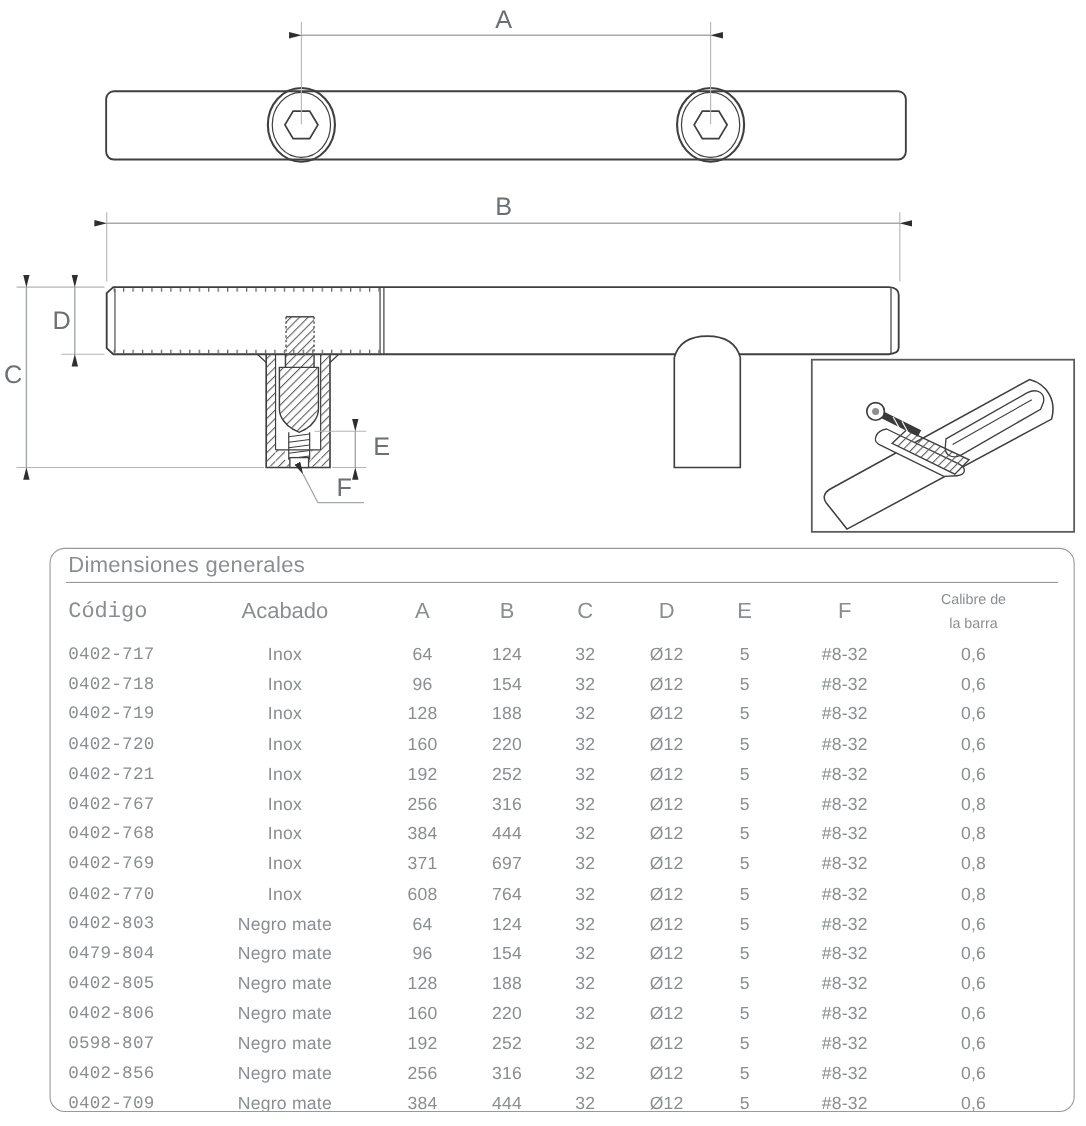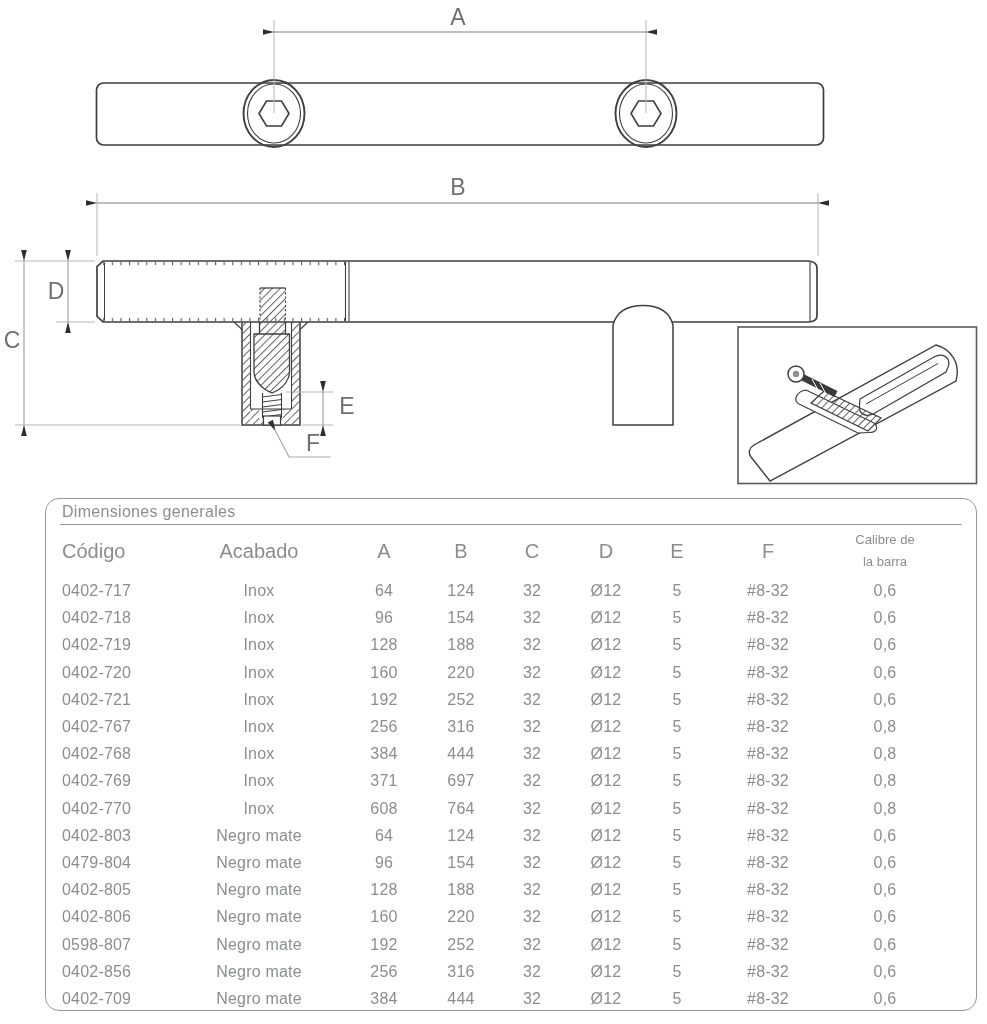--- a/index.html
+++ b/index.html
@@ -3,26 +3,26 @@
 <meta charset="utf-8">
 <style>
   html,body{margin:0;padding:0;background:#ffffff;}
   body{width:987px;height:1024px;position:relative;font-family:"Liberation Sans",sans-serif;}
   svg{position:absolute;left:0;top:0;}
   .dim-label{fill:#6d7072;font-size:23px;font-family:"Liberation Sans",sans-serif;}
   
   .spec-table{position:absolute;left:45px;top:498px;width:932px;height:513px;
     border:1.6px solid #96989a;border-radius:14px;color:#8a8e90;box-sizing:border-box;
     overflow:hidden;background:#fff;}
-  .tbl-title{font-size:16px;padding:4px 0 1px 16px;letter-spacing:.3px;}
+  .tbl-title{font-size:20px;padding:4px 0 1px 16px;letter-spacing:.3px;}
   .tbl-rule{border-top:1.6px solid #96989a;margin:2px 14px 0 14px;height:0;}
   .thead,.trow{display:grid;grid-template-columns:124px 146px 104px 50px 92px 56px 86px 96px 138px;padding-left:16px;}
   .thead{align-items:center;height:52px;font-size:20px;}
   .thead span,.cell{text-align:center;white-space:nowrap;}
-  .thead .c0,.cell.c0{text-align:left;}
+  .thead .c0,.cell.c0{text-align:left;font-family:Liberation Mono, monospace;}
   .calibre{line-height:22px;font-size:13px;text-align:center;}
   .tbody{font-size:16px;}
   .trow{line-height:27.2px;letter-spacing:.2px;}
 </style>
 </head>
 <body>
 
 <svg width="987" height="494" viewBox="0 0 987 494">
   <defs>
     <pattern id="hatch" width="5.5" height="5.5" patternUnits="userSpaceOnUse" patternTransform="rotate(45)">

